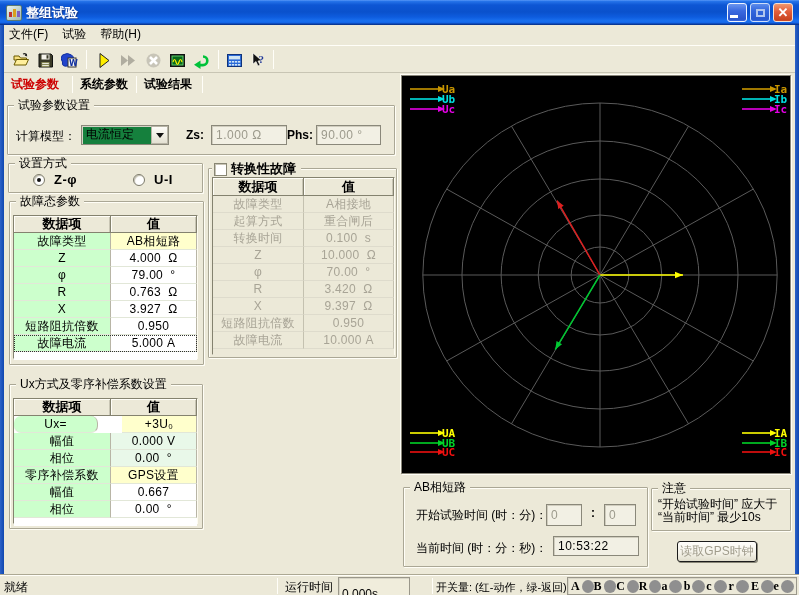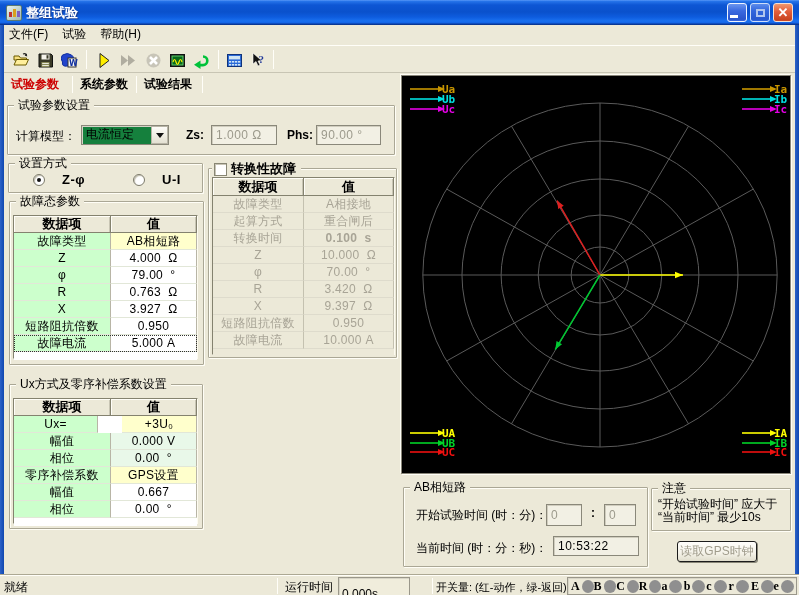--- a/index.html
+++ b/index.html
@@ -112,21 +112,21 @@
     box-shadow:inset 1px 1px 0 #d0cdbe;
     font-size:12px; display:flex; align-items:center; padding-left:4px;
     letter-spacing:.5px;
   }
   .tinput.dis { color:#9c9a8c; }
 
   
   .radio-row { display:flex; align-items:center; }
   .radio { width:12px; height:12px; border-radius:50%; background:#fff; border:1px solid #7c7a6a; box-shadow:inset 1px 1px 1px #c2bfae; position:relative; }
   .radio.sel::after { content:""; position:absolute; left:3px; top:3px; width:4px; height:4px; border-radius:50%; background:#111; }
-  .radio-lab { margin-left:17px; font-size:13px; font-weight:bold; letter-spacing:.5px; }
+  .radio-lab { margin-left:9px; font-size:13px; font-weight:bold; letter-spacing:.5px; }
 
   
   .xtable {
     border-top:1px solid #84826f; border-left:1px solid #84826f;
     border-right:1px solid #fdfbf0; border-bottom:1px solid #fdfbf0;
     background:#fff;
   }
   .trow { display:flex; }
   .trow .c { display:flex; align-items:center; justify-content:center; overflow:hidden; white-space:nowrap; }
   .thead .c {
@@ -308,21 +308,21 @@
 <div class="abs groupbox" style="left:7px; top:105px; width:388px; height:50px;">
   <span class="glabel">试验参数设置</span>
   <span class="abs field-label" style="left:8px; top:22px;">计算模型：</span>
   <div class="abs combobox" style="left:73px; top:19px; width:88px; height:20px;">
     <span class="val">电流恒定</span>
     <span class="btn">
         <span></span>
       </span>
   </div>
   <span class="abs field-label" style="left:178px; top:22px; font-weight:bold;">Zs:</span>
-  <div class="abs tinput dis" style="left:203px; top:19px; width:66px; height:20px;">1.000&nbsp;Ω</div>
+  <div class="abs tinput dis" style="left:203px; top:19px; width:76px; height:20px;">1.000&nbsp;Ω</div>
   <span class="abs field-label" style="left:279px; top:22px; font-weight:bold;">Phs:</span>
   <div class="abs tinput dis" style="left:308px; top:19px; width:65px; height:20px;">90.00&nbsp;°</div>
 </div>
 
 <div class="abs groupbox" style="left:8px; top:163px; width:195px; height:30px;">
   <span class="glabel">设置方式</span>
   <div class="abs radio-row" style="left:24px; top:8px;">
     <span class="radio sel"></span>
     <span class="radio-lab">Z-φ</span>
   </div>
@@ -384,21 +384,21 @@
       <div class="trow tbody">
         <div class="c lab" style="width: 91px; height: 17px;">故障类型</div>
         <div class="c v-w" style="width: 90px; height: 17px;">A相接地</div>
       </div>
       <div class="trow tbody">
         <div class="c lab" style="width: 91px; height: 17px;">起算方式</div>
         <div class="c v-w" style="width: 90px; height: 17px;">重合闸后</div>
       </div>
       <div class="trow tbody">
         <div class="c lab" style="width: 91px; height: 17px;">转换时间</div>
-        <div class="c v-w" style="width: 90px; height: 17px; font-weight: bold;">0.100&nbsp;&nbsp;s</div>
+        <div class="c v-w" style="width: 90px; height: 17px;">0.100&nbsp;&nbsp;s</div>
       </div>
       <div class="trow tbody">
         <div class="c lab" style="width: 91px; height: 17px;">Z</div>
         <div class="c v-w" style="width: 90px; height: 17px;">10.000&nbsp;&nbsp;Ω</div>
       </div>
       <div class="trow tbody">
         <div class="c lab" style="width: 91px; height: 17px;">φ</div>
         <div class="c v-w" style="width: 90px; height: 17px;">70.00&nbsp;&nbsp;°</div>
       </div>
       <div class="trow tbody">
@@ -422,21 +422,21 @@
 </div>
 
 <div class="abs groupbox" style="left:9px; top:384px; width:194px; height:145px;">
   <span class="glabel">Ux方式及零序补偿系数设置</span>
   <div class="abs xtable" style="left:3px; top:13px; width:185px; height:126px;">
       <div class="trow thead">
         <div class="c" style="width: 97px; height: 17px;">数据项</div>
         <div class="c" style="width: 86px; height: 17px;">值</div>
       </div>
       <div class="trow tbody">
-        <div class="c lab" style="width: 97px; height: 17px;">Ux=</div>
+        <div class="c lab" style="width: 97px; height: 17px; border-radius: 7px;">Ux=</div>
         <div class="c v-y" style="width: 86px; height: 17px; margin-left: 24px;">+3U₀</div>
       </div>
       <div class="trow tbody">
         <div class="c lab" style="width: 97px; height: 17px;">幅值</div>
         <div class="c v-g" style="width: 86px; height: 17px;">0.000&nbsp;V</div>
       </div>
       <div class="trow tbody">
         <div class="c lab" style="width: 97px; height: 17px;">相位</div>
         <div class="c v-g" style="width: 86px; height: 17px;">0.00&nbsp;&nbsp;°</div>
       </div>

